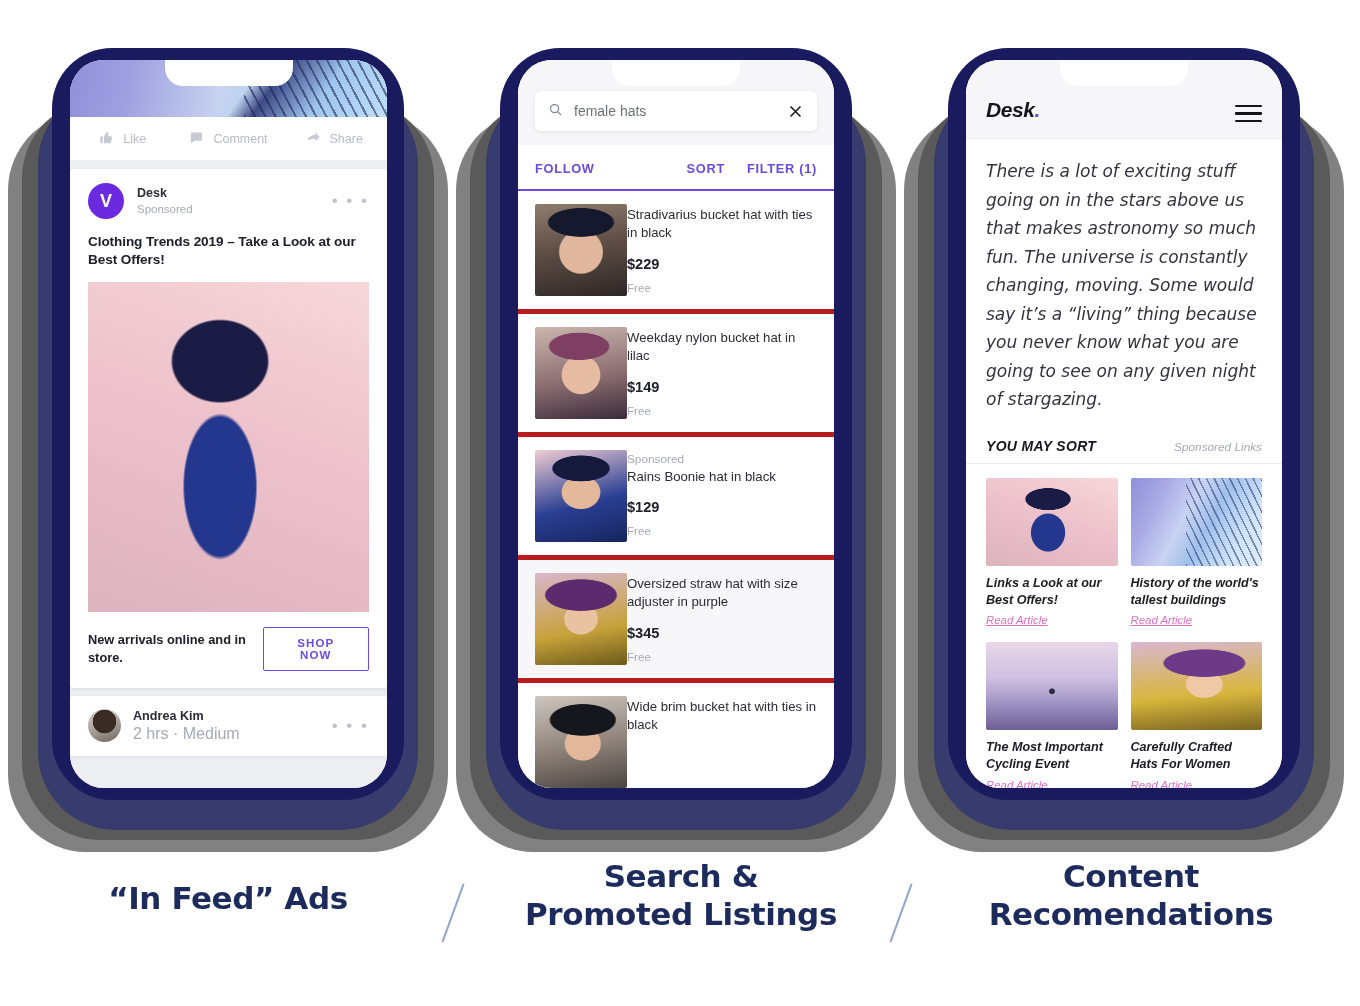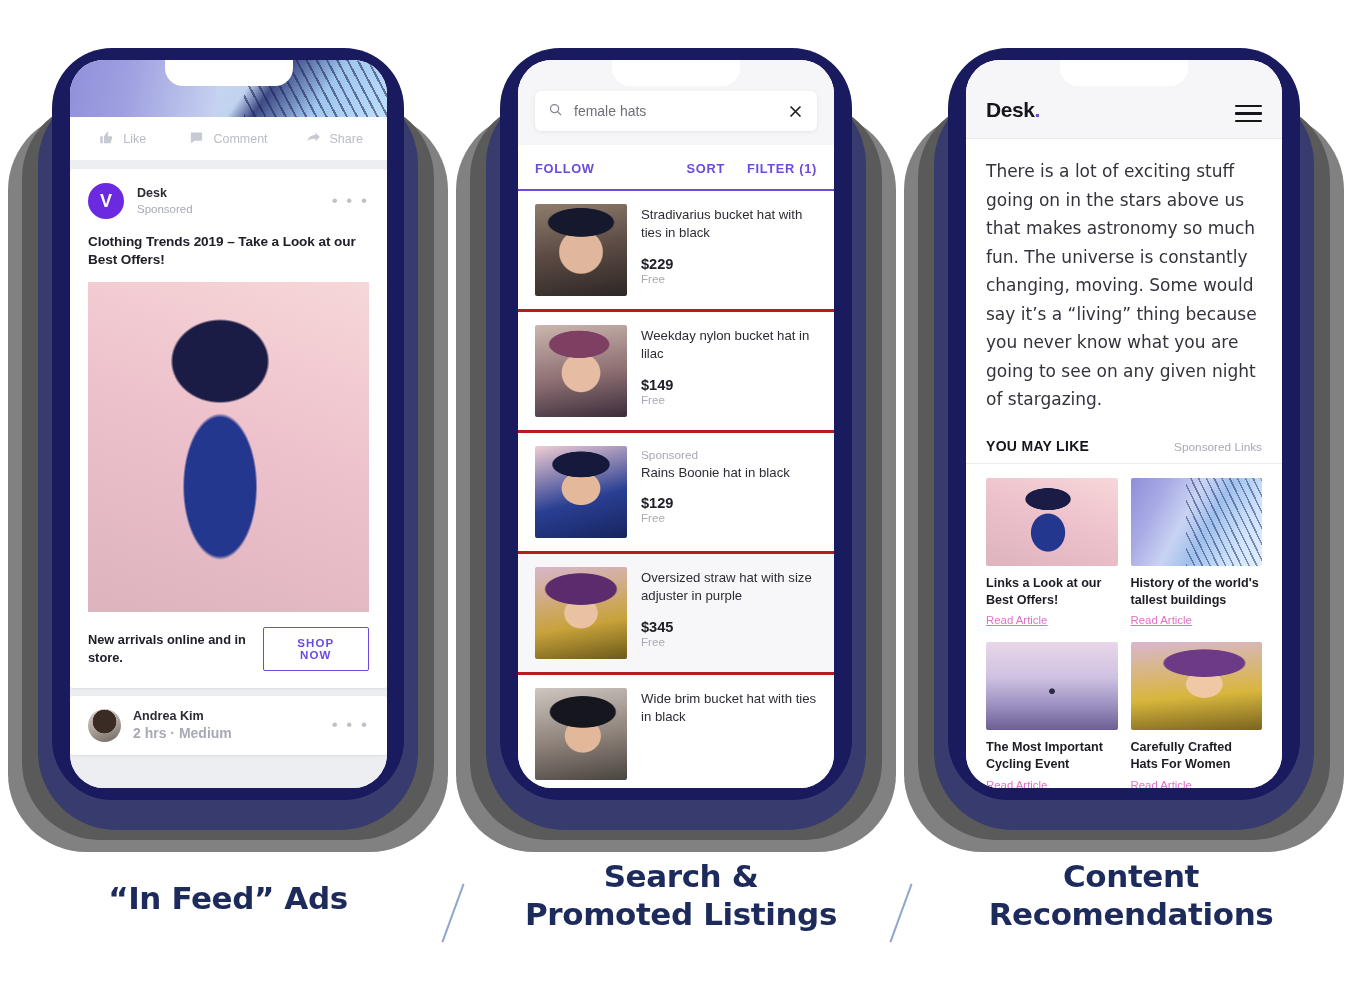--- a/index.html
+++ b/index.html
@@ -80,45 +80,45 @@
   .shop-btn { border:1.6px solid #6c4ae0; color:#6c4ae0; background:transparent;
      font-size:11.5px; font-weight:700; letter-spacing:1.1px;
      padding:9px 20px; border-radius:2px; cursor:pointer;
      font-family:"Liberation Sans",sans-serif; }
   .post-head { display:flex; align-items:center; padding:13px 18px; }
   .avatar-img { width:33px;height:33px;border-radius:50%; flex:none;
     background:
       radial-gradient(circle at 50% 38%, #3b2b25 0 44%, rgba(59,43,37,0) 46%),
       linear-gradient(160deg,#d8d2cb,#a79c95 55%,#6c6560); }
   .post-name { font-size:12.6px; font-weight:600; color:#2c2c35; }
-  .post-meta { font-size:14px; color:#a7aab4; margin-top:2px;font-weight:bold; }
+  .post-meta { font-size:16px; color:#a7aab4; margin-top:2px; }
 
   
   #p2 .screen-inner { position:absolute; inset:0; background:#fff; display:flex; flex-direction:column; }
   .search-bar-wrap { background:#f6f6f8; padding:31px 17px 14px 17px; }
   .search-bar { background:#fff; border-radius:6px; height:40px;
      display:flex; align-items:center; padding:0 13px;
      box-shadow:0 1px 4px rgba(40,40,80,.09); }
   .search-bar svg { width:15px; height:15px; stroke:#85878f; fill:none; stroke-width:2; }
   .search-val { flex:1; margin-left:11px; font-size:14px; color:#6e7078; }
   .x-btn { width:17px;height:17px; flex:none; }
   .x-btn svg { width:17px;height:17px; stroke:#1c1c22; stroke-width:2.3; }
   .tabs-row { display:flex; align-items:center; padding:16px 17px 13px 17px;
      border-bottom:2.5px solid #6c4ae0; }
   .tab-l { font-size:12.8px; font-weight:700; color:#6c4ae0; letter-spacing:.7px; }
   .tabs-right { margin-left:auto; display:flex; gap:22px; }
-  .listing { display:flex; padding:13px 17px; gap:14px; border-bottom:3px solid #b91c1c; }
+  .listing { display:flex; padding:13px 17px; border-bottom:5px solid #b91c1c; }
   .listing.sponsored-row { background:#fff; }
   .listing.shaded { background:#f7f7f9; }
   .lt { width:92px; height:92px; flex:none; border-radius:2px; }
   .l-body { flex:1; padding-top:2px; }
   .l-sp { font-size:11.8px; color:#a7aab4; margin-bottom:2px; }
   .l-name { font-size:13.2px; color:#2c2c35; line-height:1.4; }
   .l-price { font-size:14.6px; font-weight:700; color:#20202a; margin-top:13px; }
-  .l-free { font-size:11.6px; color:#a7aab4; margin-top:0; }
+  .l-free { font-size:11.6px; color:#a7aab4; margin-top:9px; }
 
   
   #p3 .screen-inner { position:absolute; inset:0; background:#fff; }
   .desk-header { background:#f6f6f8; height:79px; display:flex; align-items:flex-end;
      padding:0 20px 16px 20px; border-bottom:1px solid #ebebef; }
   .desk-logo { font-size:21px; font-weight:700; color:#15151c; letter-spacing:-.4px; }
   .desk-logo .dot { color:#6c4ae0; }
   .burger { margin-left:auto; width:27px; display:flex; flex-direction:column; gap:5px; cursor:pointer; }
   .burger span { display:block; height:2.4px; background:#15151c; border-radius:1px; }
   .article-p { padding:18px 20px 12px 20px; font-size:17px; line-height:1.68;
@@ -326,40 +326,40 @@
 
         </div>
       </div>
     </div>
   </div>
 
   <div class="phone-stack" id="p3" style="left:904px;width:440px;">
     <div class="stack-l3" style="left:0;top:112px;width:440px;height:740px;"></div>
     <div class="stack-l2" style="left:14px;top:100px;width:412px;height:740px;"></div>
     <div class="stack-l1" style="left:30px;top:86px;width:380px;height:744px;"></div>
-    <div class="phone-body" style="left:44px;top:48px;width:352px;height:752px;">
+    <div class="phone-body" style="left:44px;top:48px;width:352px;height:752px;font-style:italic;">
       <div class="phone-screen" style="left:18px;top:12px;width:316px;height:728px;">
         <div class="notch"></div>
         <div class="screen-inner">
 
           <div class="desk-header">
             <div class="desk-logo">
               <span>Desk</span><span class="dot">.</span>
             </div>
             <div class="burger">
               <span></span>
                 <span></span>
                 <span></span>
             </div>
           </div>
 
           <div class="article-p">There is a lot of exciting stuff going on in the stars above us that makes astronomy so much fun. The universe is constantly changing, moving. Some would say it’s a “living” thing because you never know what you are going to see on any given night of stargazing.</div>
 
           <div class="yml-head">
-            <div class="yml-title">YOU MAY LIKE</div>
+            <div class="yml-title">YOU MAY SORT</div>
             <div class="yml-sp">Sponsored Links</div>
           </div>
 
           <div class="rec-grid">
             <div>
               <div class="rec-thumb ph-blossom"></div>
               <div class="rec-title">Links a Look at our Best Offers!</div>
               <a class="rec-link">Read Article</a>
             </div>
             <div>

